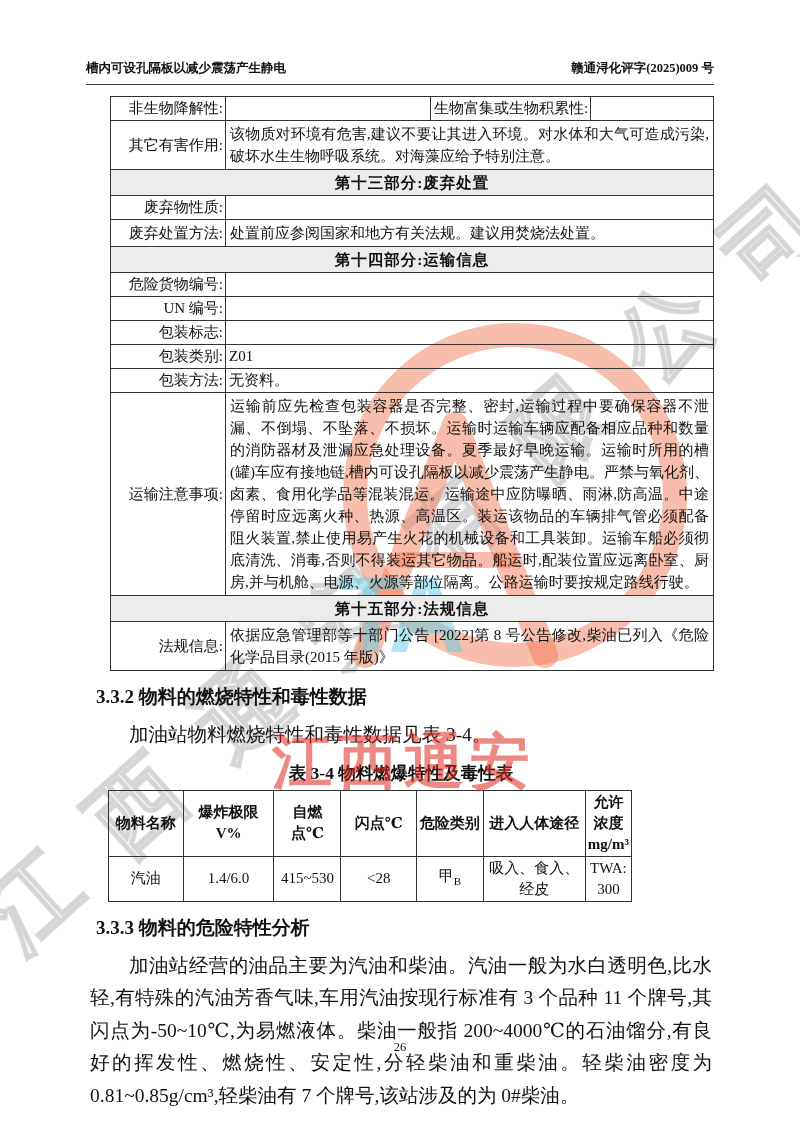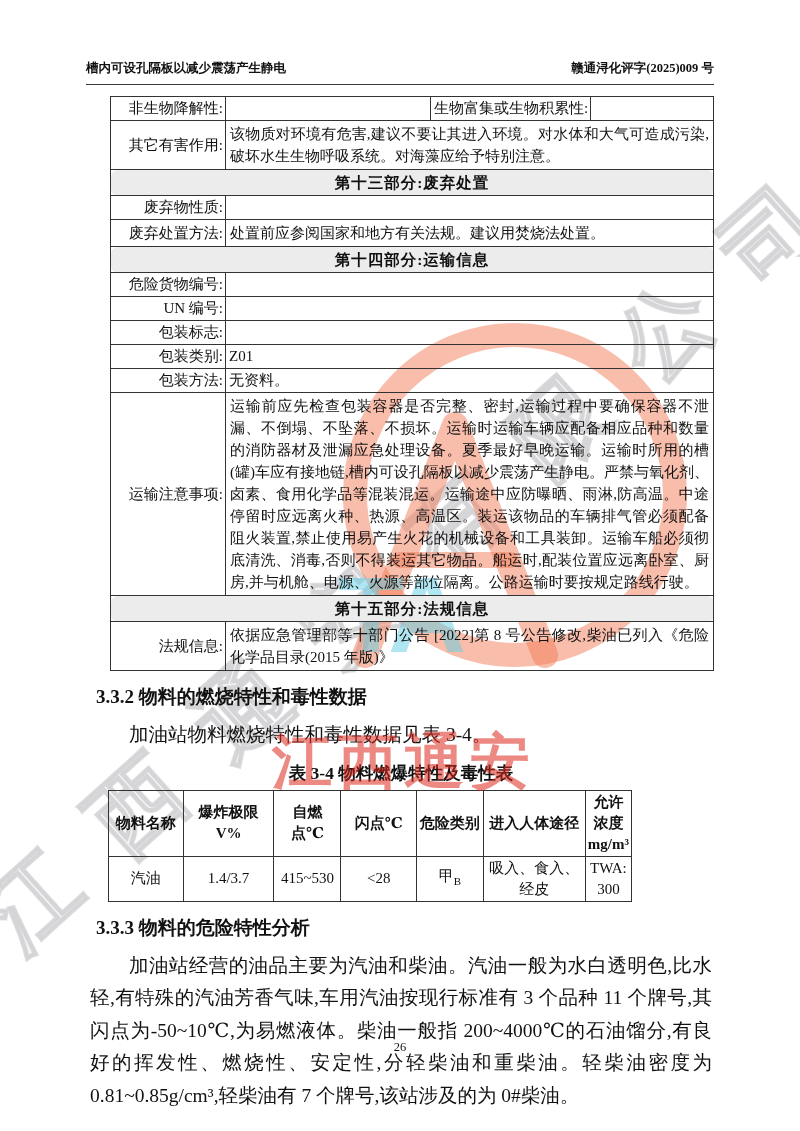--- a/index.html
+++ b/index.html
@@ -20,21 +20,21 @@
         color:rgba(96,205,228,0.50);font-family:"Liberation Sans","DejaVu Sans",sans-serif;z-index:1;}
   .wm-red{left:272px;top:722px;font-size:60px;font-weight:bold;letter-spacing:6px;
         color:rgba(222,40,30,0.55);font-family:Liberation Mono, monospace;z-index:4;}
   
   .doc-body{position:absolute;top:96px;left:90px;width:622px;z-index:2;}
   table{border-collapse:collapse;}
   .msds{margin-left:20px;width:604px;font-size:15px;line-height:21px;}
   .msds td{border:1px solid #333;padding:1px 3px;vertical-align:middle;}
   .msds .lbl{text-align:right;white-space:nowrap;padding-right:2px;}
   .msds .sec{background:#ececec;font-weight:bold;text-align:center;font-size:15.5px;
-             letter-spacing:1px;padding:2px 0;border-radius:7px;}
+             letter-spacing:1px;padding:2px 0;}
   .msds .long{text-align:justify;line-height:22px;padding:2px 4px;}
   .msds .empty{height:21px;}
   .sec-head{font-size:19px;font-weight:bold;margin:13px 0 9px 6px;}
   .body-p{font-size:19.5px;line-height:32.5px;text-indent:2em;text-align:justify;margin:0 0 6px 0;}
   .t34-title{text-align:center;font-weight:bold;font-size:17.5px;margin:9px 0 5px 0;}
   .t34{margin-left:18px;width:524px;font-size:15px;line-height:21px;text-align:center;}
   .t34 th,.t34 td{border:1px solid #333;padding:1px 2px;}
   .t34 th{font-weight:bold;}
   .t34 sub{font-size:11px;}
   .footer{position:absolute;top:1040px;left:0;right:0;text-align:center;
@@ -145,21 +145,21 @@
         <th>物料名称</th>
         <th>爆炸极限 V%</th>
         <th>自燃点℃</th>
         <th>闪点℃</th>
         <th>危险类别</th>
         <th>进入人体途径</th>
         <th>允许浓度 mg/m³</th>
       </tr>
       <tr>
         <td>汽油</td>
-        <td>1.4/3.7</td>
+        <td>1.4/6.0</td>
         <td>415~530</td>
         <td>&lt;28</td>
         <td><span>甲</span><sub>B</sub></td>
         <td>吸入、食入、经皮</td>
         <td>TWA: 300</td>
       </tr>
     </tbody>
       </table>
 
     <div class="sec-head">3.3.3 物料的危险特性分析</div>

